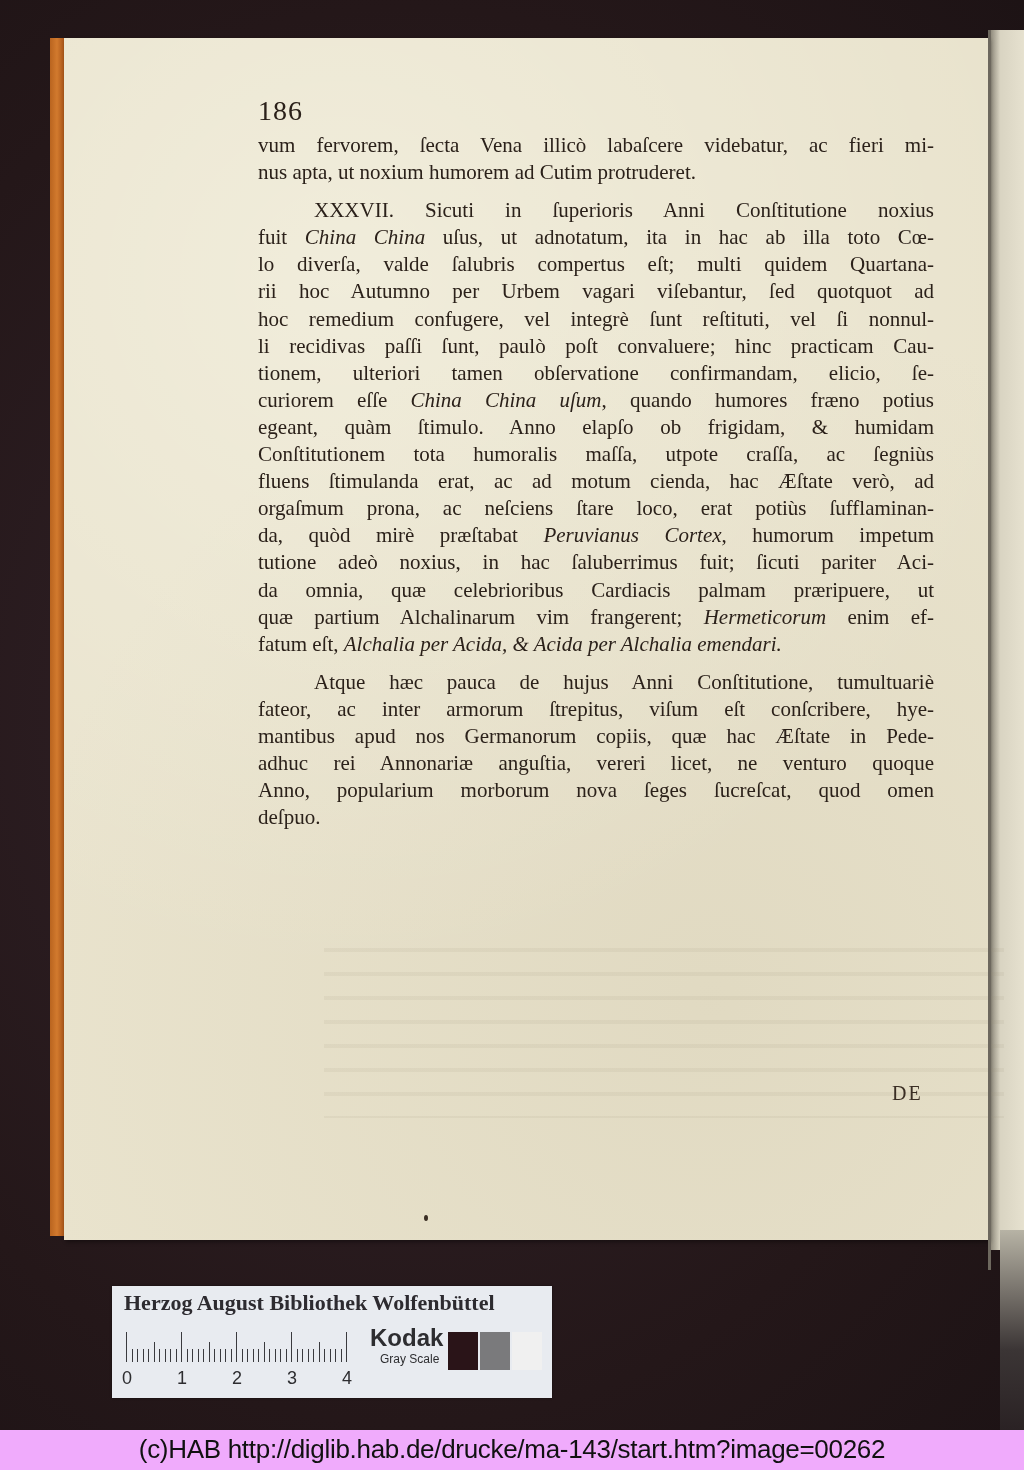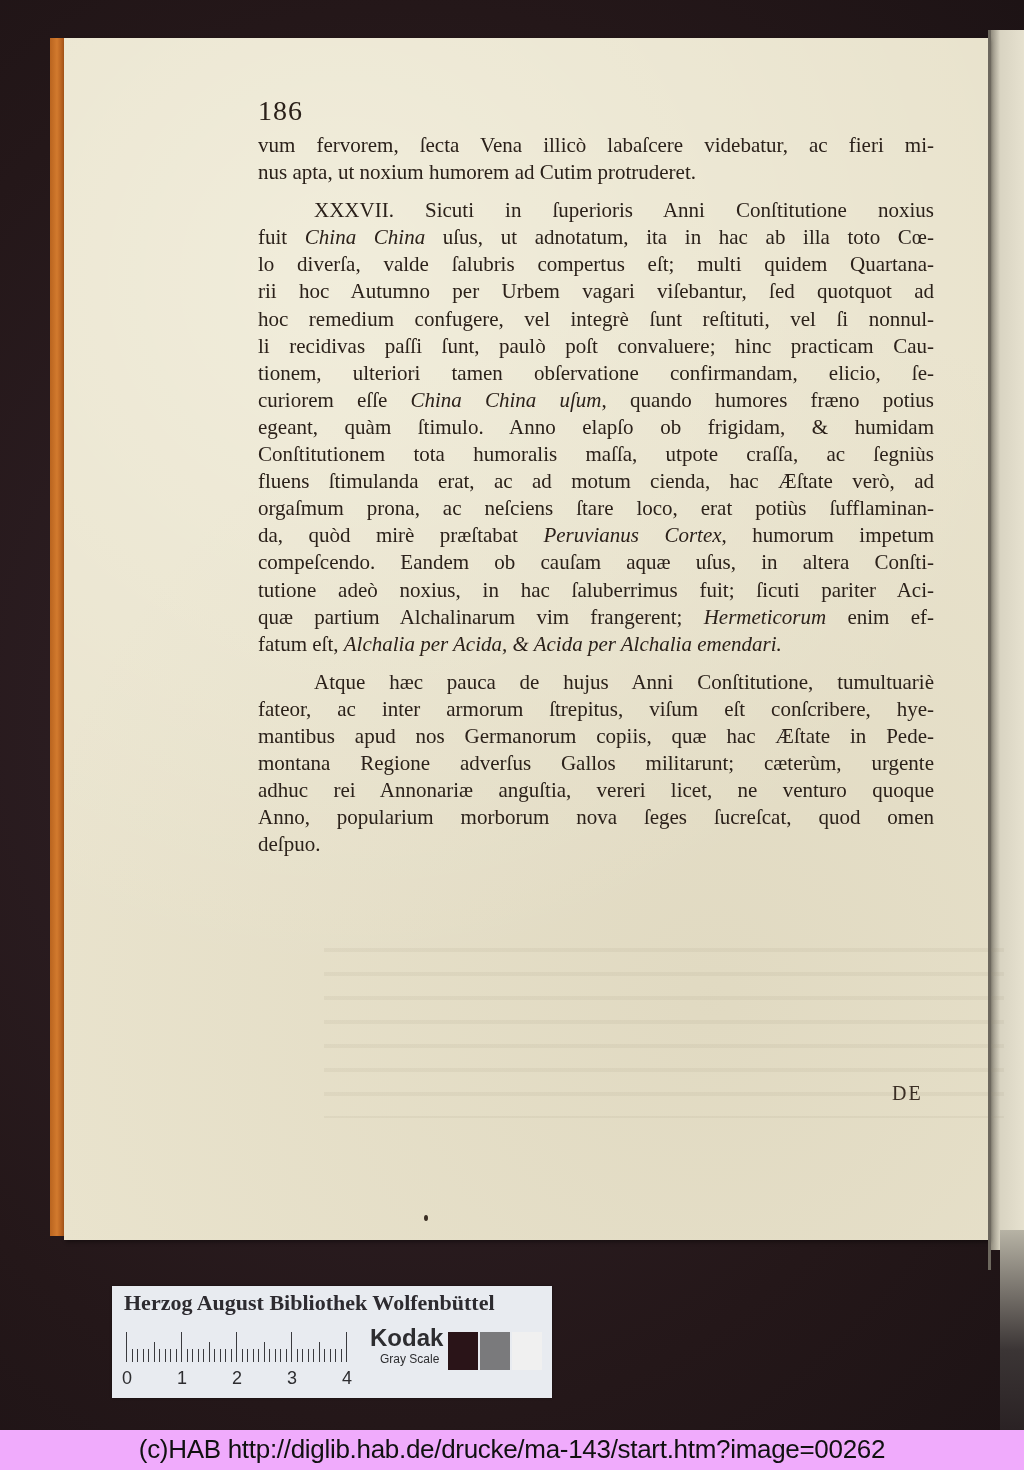--- a/index.html
+++ b/index.html
@@ -127,29 +127,28 @@
       <div class="line"><span>rii hoc Autumno per Urbem vagari viſebantur, ſed quotquot ad</span></div>
       <div class="line"><span>hoc remedium confugere, vel integrè ſunt reſtituti, vel ſi nonnul-</span></div>
       <div class="line"><span>li recidivas paſſi ſunt, paulò poſt convaluere; hinc practicam Cau-</span></div>
       <div class="line"><span>tionem, ulteriori tamen obſervatione confirmandam, elicio, ſe-</span></div>
       <div class="line"><span>curiorem eſſe </span><i>China China uſum</i><span>, quando humores fræno potius</span></div>
       <div class="line"><span>egeant, quàm ſtimulo. Anno elapſo ob frigidam, &amp; humidam</span></div>
       <div class="line"><span>Conſtitutionem tota humoralis maſſa, utpote craſſa, ac ſegniùs</span></div>
       <div class="line"><span>fluens ſtimulanda erat, ac ad motum cienda, hac Æſtate verò, ad</span></div>
       <div class="line"><span>orgaſmum prona, ac neſciens ſtare loco, erat potiùs ſufflaminan-</span></div>
       <div class="line"><span>da, quòd mirè præſtabat </span><i>Peruvianus Cortex</i><span>, humorum impetum</span></div>
-      <div class="line"><span>compeſcendo. Eandem ob cauſam aquæ uſus, in altera Conſti-</span></div>
       <div class="line"><span>tutione adeò noxius, in hac ſaluberrimus fuit; ſicuti pariter Aci-</span></div>
+      <div class="line"><span>da omnia, quæ celebrioribus Cardiacis palmam præripuere, ut</span></div>
       <div class="line"><span>quæ partium Alchalinarum vim frangerent; </span><i>Hermeticorum</i><span> enim ef-</span></div>
       <div class="line last"><span>fatum eſt, </span><i>Alchalia per Acida, &amp; Acida per Alchalia emendari.</i></div>
       <div class="gap"></div>
       <div class="line indent"><span>Atque hæc pauca de hujus Anni Conſtitutione, tumultuariè</span></div>
       <div class="line"><span>fateor, ac inter armorum ſtrepitus, viſum eſt conſcribere, hye-</span></div>
       <div class="line"><span>mantibus apud nos Germanorum copiis, quæ hac Æſtate in Pede-</span></div>
-      <div class="line"><span>montana Regione adverſus Gallos militarunt; cæterùm, urgente</span></div>
       <div class="line"><span>adhuc rei Annonariæ anguſtia, vereri licet, ne venturo quoque</span></div>
       <div class="line"><span>Anno, popularium morborum nova ſeges ſucreſcat, quod omen</span></div>
       <div class="line last"><span>deſpuo.</span></div>
     </div>
 </div>
 
 <div class="catchword">DE</div>
 <div class="ink-dot"></div>
 
 <div class="label-card">

